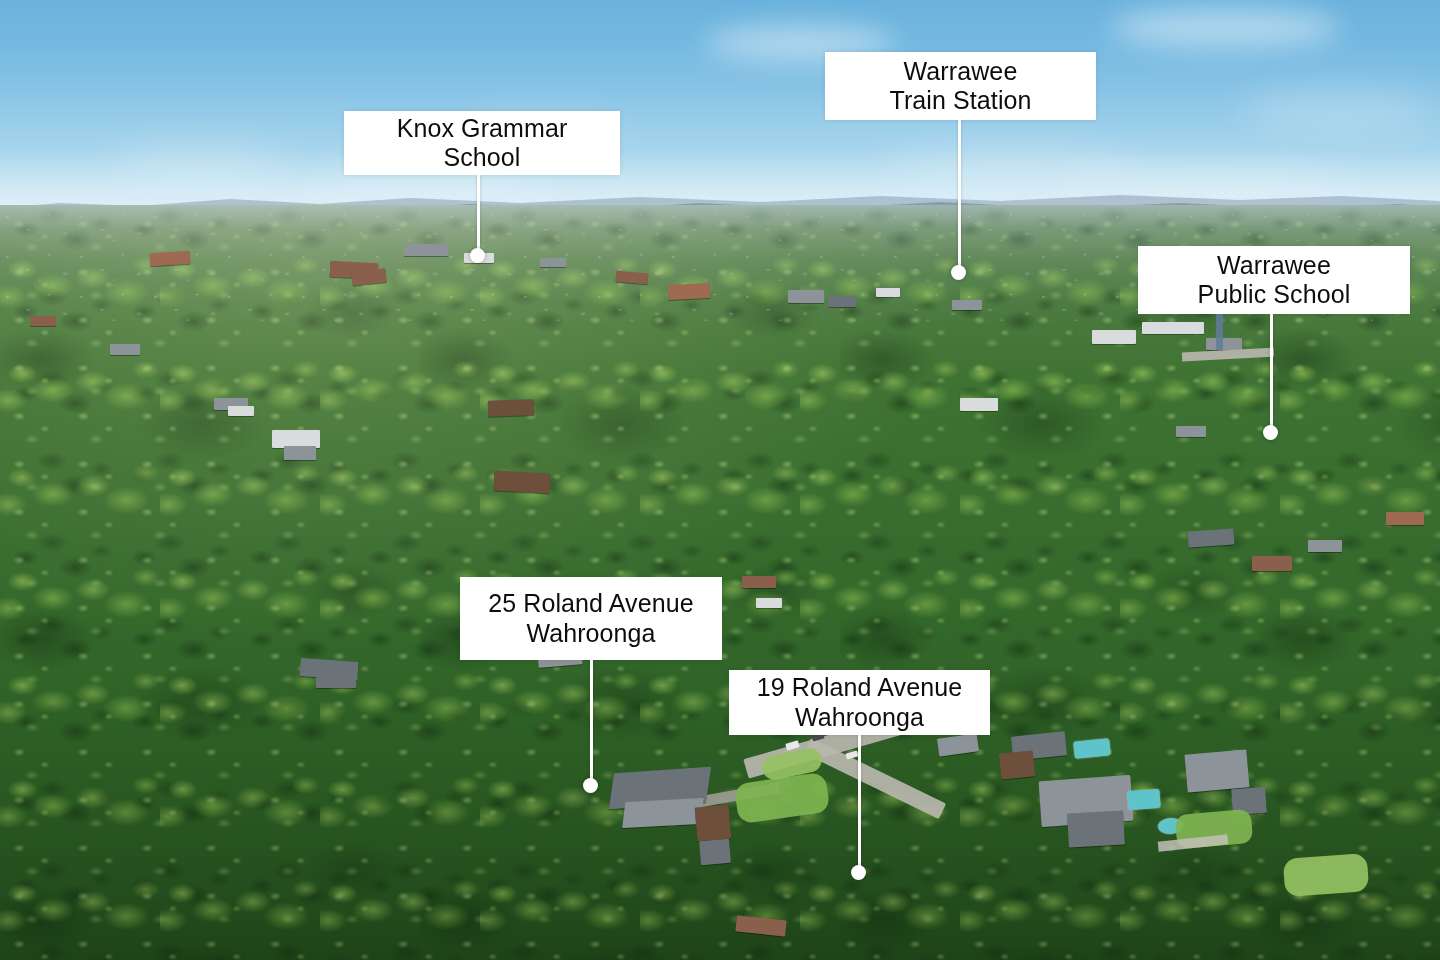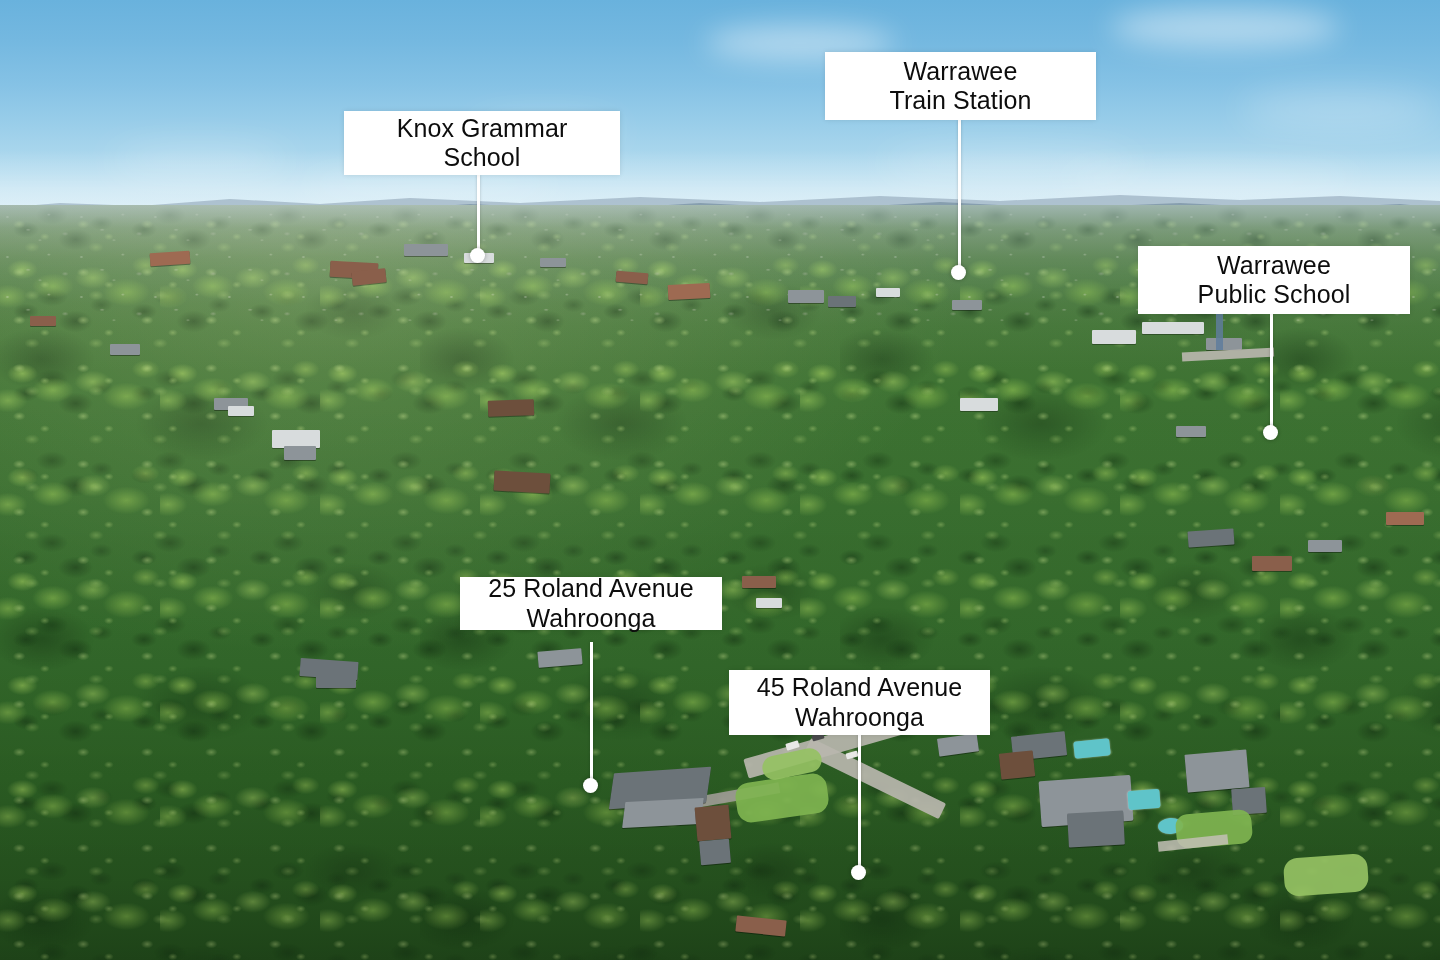--- a/index.html
+++ b/index.html
@@ -282,24 +282,24 @@
   <div class="marker">
     <div class="leader" style="left:1270px; top:314px; height:118px;"></div>
     <div class="dot" style="left:1262.5px; top:424.5px;"></div>
     <div class="callout" style="left:1138px; top:246px; width:272px; height:68px;">Warrawee
 Public School</div>
   </div>
 
   <div class="marker">
     <div class="leader" style="left:590px; top:642px; height:143px;"></div>
     <div class="dot" style="left:582.5px; top:777.5px;"></div>
-    <div class="callout" style="left:460px; top:577px; width:262px; height:53px;">25 Roland Avenue
+    <div class="callout" style="left:460px; top:577px; width:262px; height:83px;">25 Roland Avenue
 Wahroonga</div>
   </div>
 
   <div class="marker">
     <div class="leader" style="left:858px; top:735px; height:137px;"></div>
     <div class="dot" style="left:850.5px; top:864.5px;"></div>
-    <div class="callout" style="left:729px; top:670px; width:261px; height:65px;">45 Roland Avenue
+    <div class="callout" style="left:729px; top:670px; width:261px; height:65px;">19 Roland Avenue
 Wahroonga</div>
   </div>
 
 </div>
 
 </body></html>

